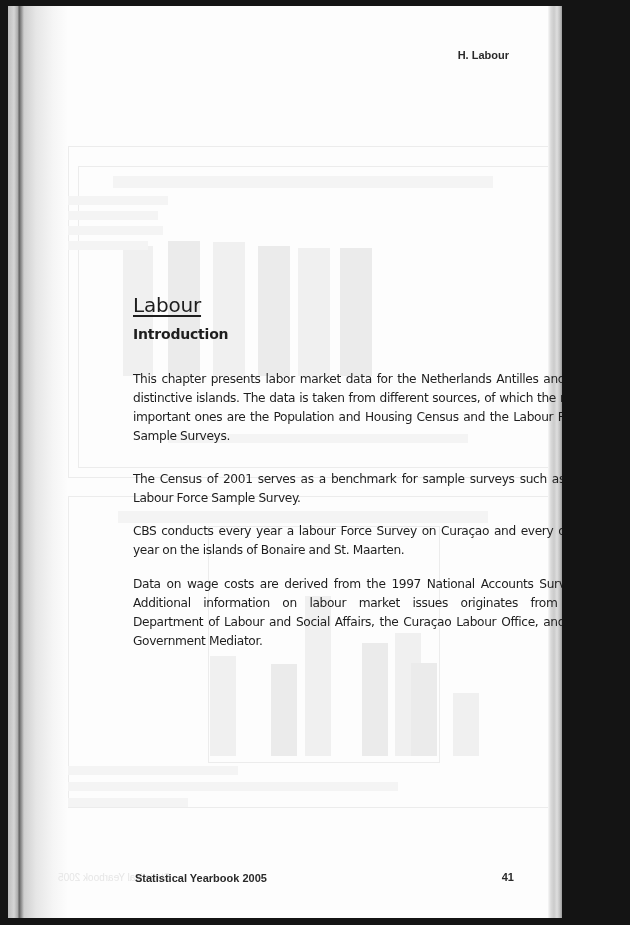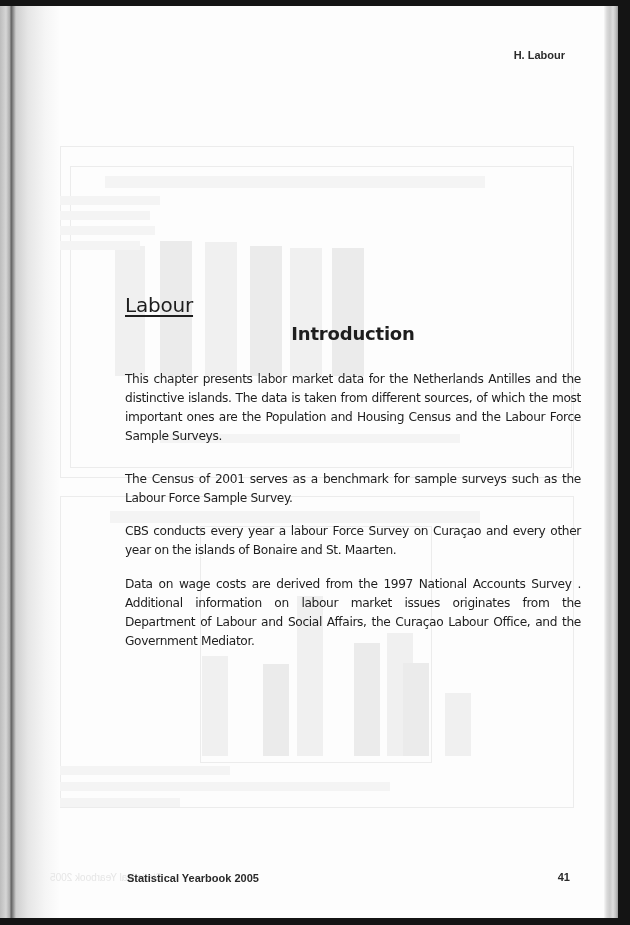--- a/index.html
+++ b/index.html
@@ -14,23 +14,23 @@
       overflow: hidden;
     }
     .scan-frame {
       position: absolute;
       left: 0; top: 0;
       width: 630px; height: 925px;
       background: #141414;
     }
     .page {
       position: absolute;
-      left: 0;
+      left: 8px;
       top: 6px;
-      width: 618px;
+      width: 554px;
       height: 912px;
       background: #fdfdfd;
       overflow: hidden;
     }
     
     .binding-shadow {
       position: absolute;
       left: 0; top: 0;
       width: 60px; height: 100%;
       background: linear-gradient(to right,
@@ -88,25 +88,24 @@
       font-size: 20px;
       font-weight: normal;
       text-decoration: underline;
       text-decoration-thickness: 2px;
       text-underline-offset: 3px;
       margin: 0;
       line-height: 26px;
       letter-spacing: -0.2px;
     }
     .subtitle {
-      font-size: 18px;
+      font-size: 14px;
       margin: 6px 0 16px 0;
       line-height: 20px;
       letter-spacing: -0.2px;
-      text-align: center;
     }
     .para {
       font-size: 12.2px;
       line-height: 19px;
       margin: 0;
       text-align: justify;
       letter-spacing: -0.35px;
     }
     .p1 { margin-top: 26px; }
     .p2 { margin-top: 24px; }

